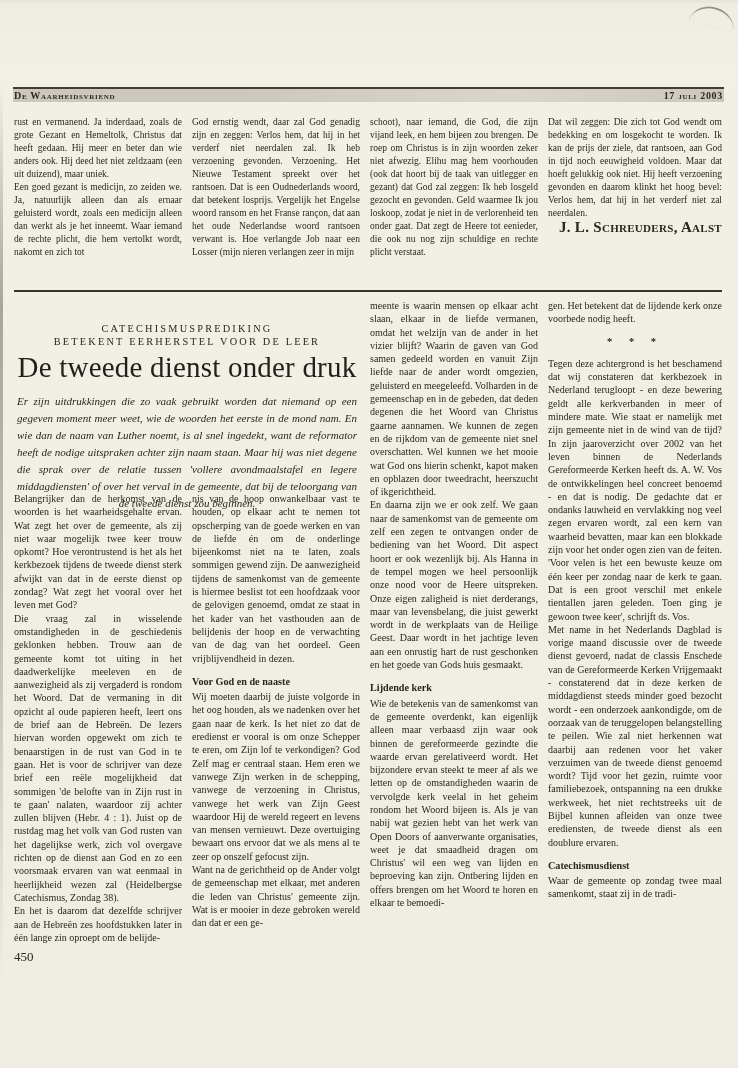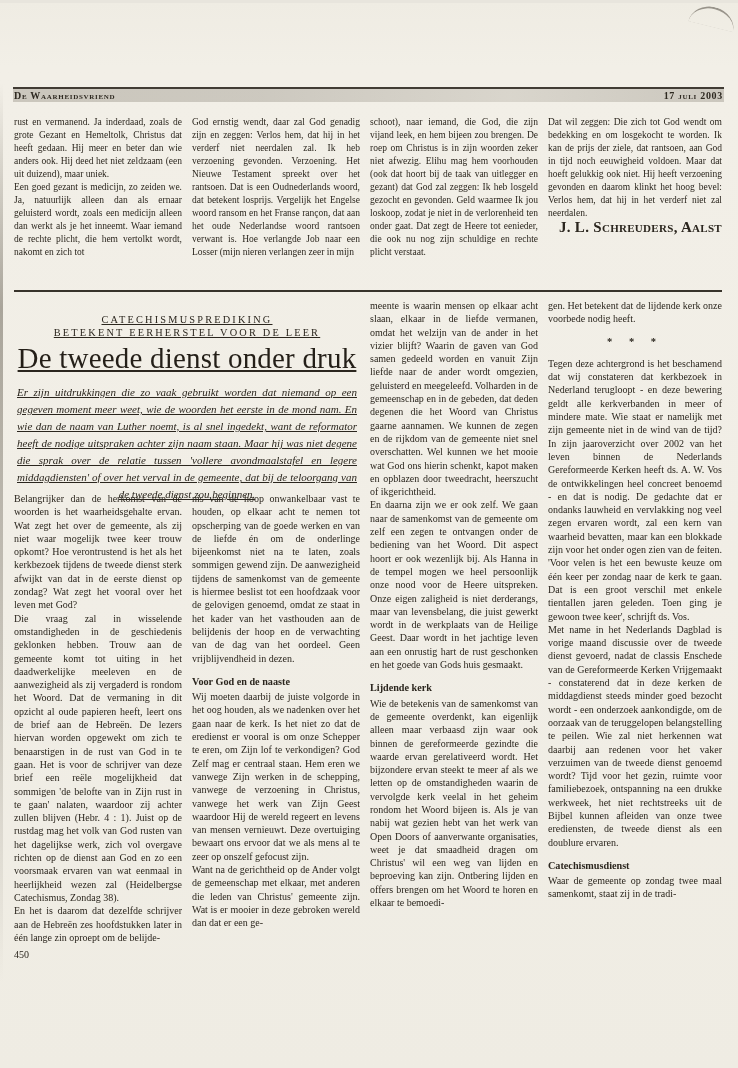--- a/index.html
+++ b/index.html
@@ -24,31 +24,31 @@
     font-variant:small-caps;font-weight:bold;font-size:10px;letter-spacing:.7px;color:#2e2921;
     padding:0 1px;box-sizing:border-box;
   }
   
   .tcol{position:absolute;top:113px;width:168px;font-size:9.5px;line-height:13.05px;text-align:justify;}
   .tcol p{margin:0;}
   .signature{text-align:right;font-variant:small-caps;font-weight:bold;font-size:15px;
     letter-spacing:.3px;margin-top:1px;}
   .rule{position:absolute;left:14px;top:287px;width:708px;height:2px;background:#38332b;}
   
-  .head-block{position:absolute;left:14px;top:310px;width:346px;text-align:center;text-decoration:underline;}
+  .head-block{position:absolute;left:14px;top:319px;width:346px;text-align:center;}
   .kicker{font-size:10.3px;letter-spacing:2.2px;line-height:13px;color:#2b261e;}
   .title{font-size:29px;line-height:31px;margin-top:4px;letter-spacing:.2px;font-weight:400;color:#241f18;}
   .intro{font-style:italic;font-size:11px;line-height:17px;margin-top:10px;
     text-align:justify;text-align-last:center;padding:0 3px;}
   
   .bcol{position:absolute;width:168px;font-size:10px;line-height:13.3px;text-align:justify;}
   .bcol p{margin:0;}
   .subhead{font-weight:bold;font-size:10.2px;margin:10px 0 2px;text-align:left;}
   .stars{text-align:center;letter-spacing:7px;margin:9px 0 9px;font-size:10.5px;font-weight:bold;}
-  .pagenum{position:absolute;left:14px;top:946px;font-size:10px;}
+  .pagenum{position:absolute;left:14px;top:946px;font-size:13px;}
   #top-col1{left:14px;}  #top-col2{left:192px;}  #top-col3{left:370px;}  #top-col4{left:548px;width:174px;}
   #body-col1{left:14px;top:489px;}
   #body-col2{left:192px;top:489px;}
   #body-col3{left:370px;top:296px;}
   #body-col4{left:548px;top:296px;width:174px;}
 </style>
 </head>
 <body>
 
 <div class="page">

